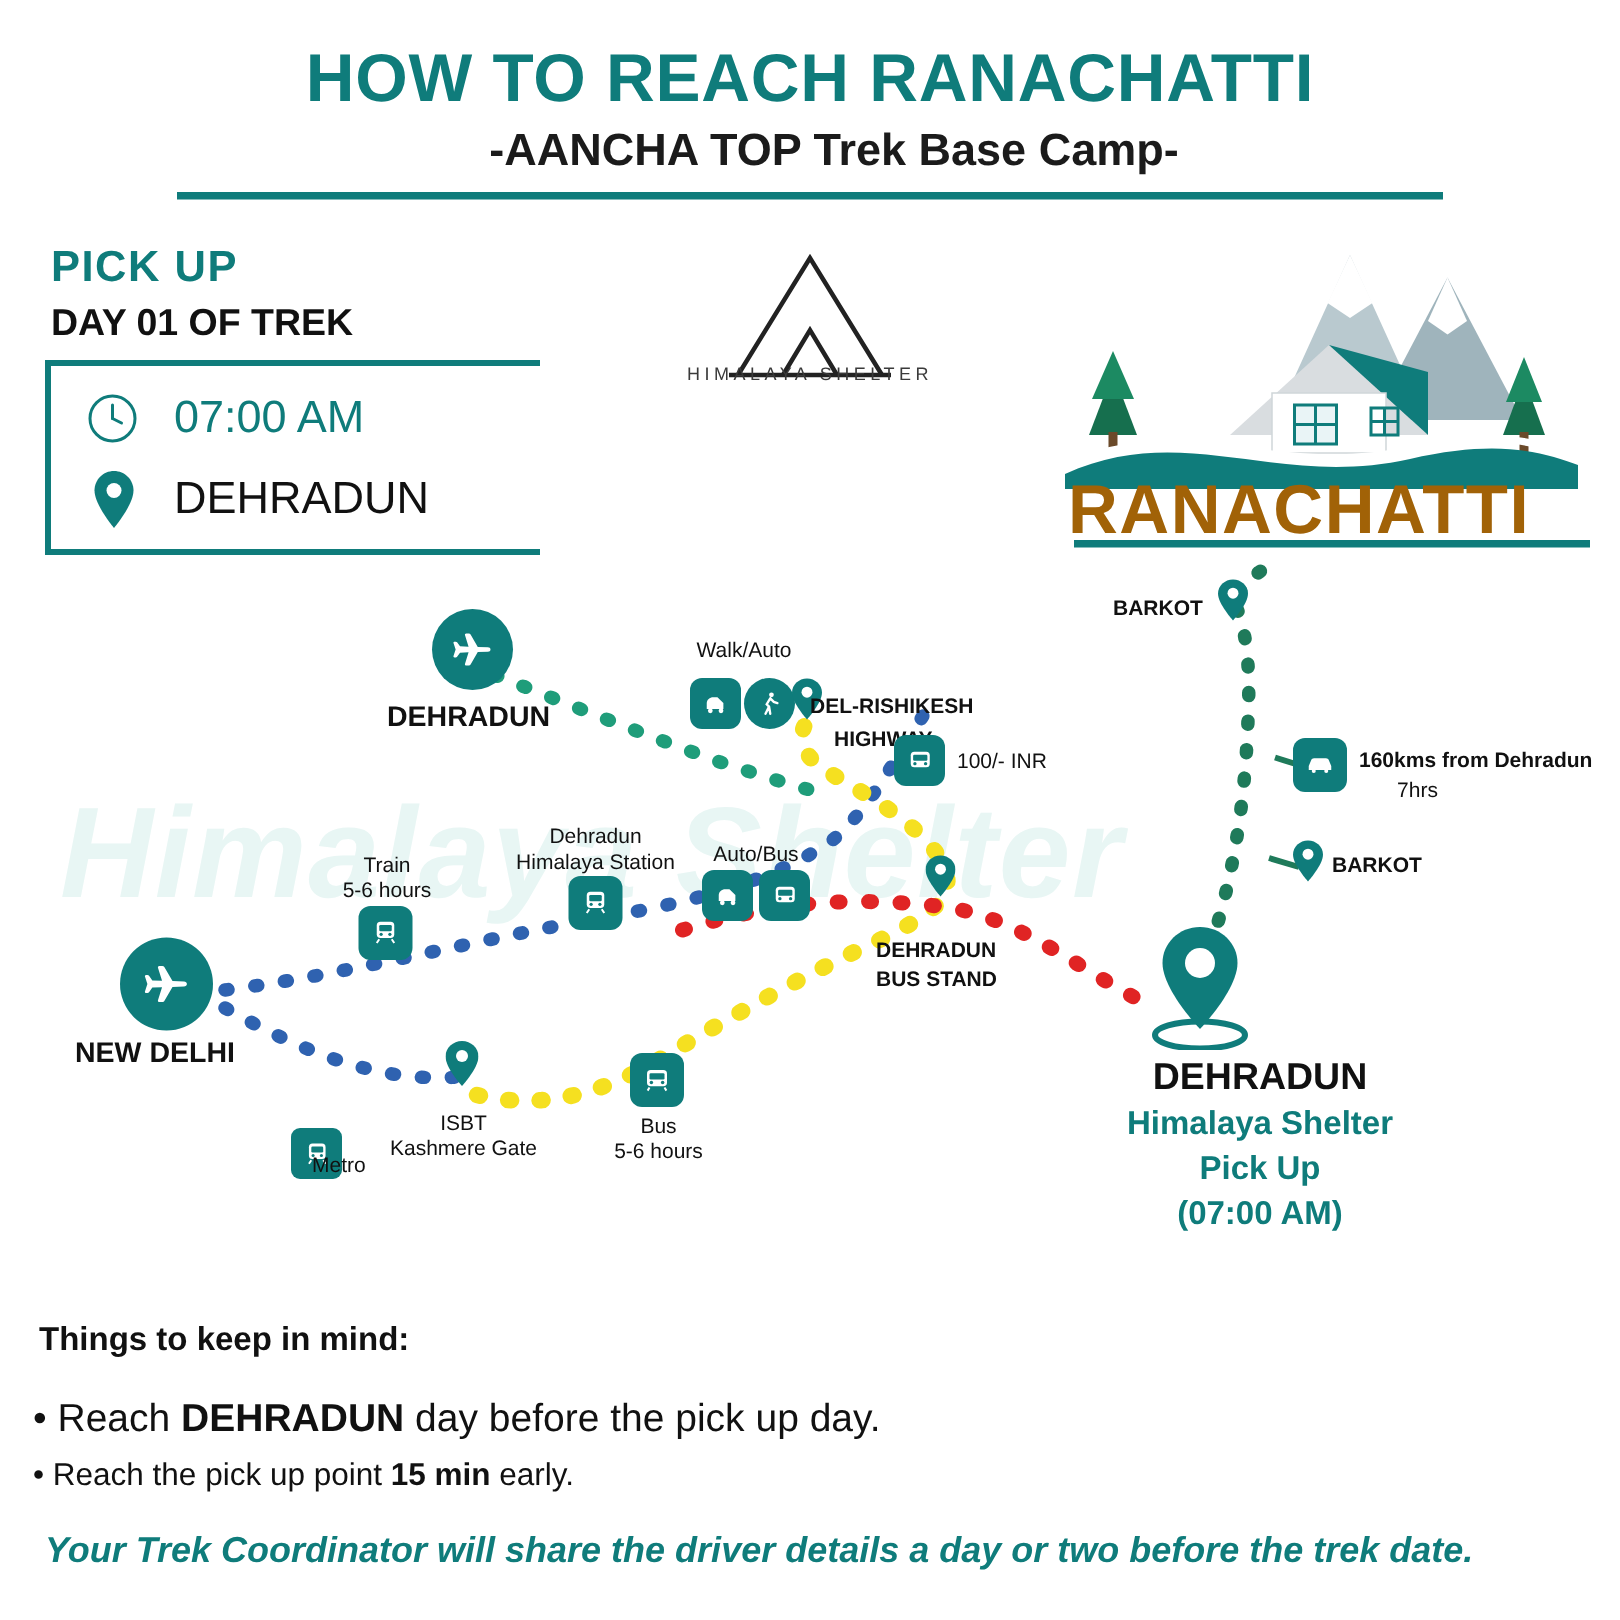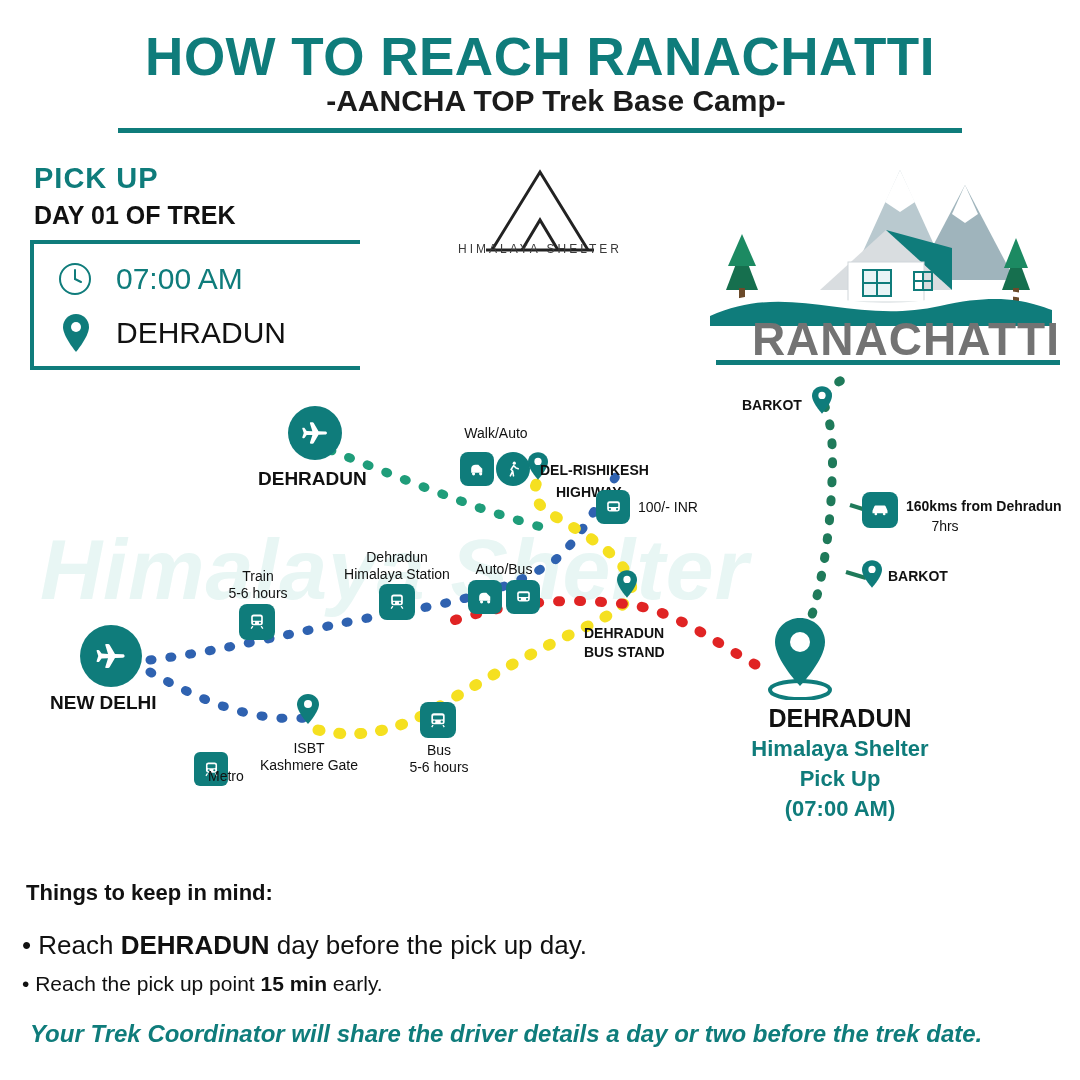--- a/index.html
+++ b/index.html
@@ -24,21 +24,21 @@
     color:#e8f6f4;
     letter-spacing:1px;
     user-select:none;
     white-space:nowrap;
   }
 
   
   .title {
     position:absolute; top:26px; left:0; width:1080px;
     text-align:center;
-    font-size:53px; font-weight:bold; letter-spacing:0.5px;
+    font-size:45px; font-weight:bold; letter-spacing:0.5px;
     color:#0f7c7b;
   }
   .subtitle {
     position:absolute; top:84px; left:16px; width:1080px;
     text-align:center;
     font-size:30px; font-weight:bold;
     color:#1b1b1b;
   }
   .rule-top {
     position:absolute; top:128px; left:118px; width:844px; height:5px;
@@ -72,21 +72,21 @@
   .logo-wrap { position:absolute; left:430px; top:158px; width:220px; height:110px; }
   .logo-text {
     position:absolute; left:430px; top:242px; width:220px;
     text-align:center; font-size:12px; letter-spacing:3px; color:#3a3a3a;
   }
 
   
   .art { position:absolute; left:700px; top:130px; width:360px; height:200px; }
   .rana-label {
     position:absolute; left:712px; top:312px; width:348px;
-    text-align:right; font-size:46px; font-weight:bold; color:#737373;
+    text-align:left; font-size:46px; font-weight:bold; color:#a16207;
     letter-spacing:1px;
   }
   .rana-rule { position:absolute; left:716px; top:360px; width:344px; height:5px; background:#0f7c7b; }
 
   
   .mapsvg { position:absolute; left:0; top:0; width:1080px; height:1080px; pointer-events:none; }
 
   
   .lbl { position:absolute; font-size:14px; color:#111; line-height:1.15; }
   .lbl.b { font-weight:bold; }

